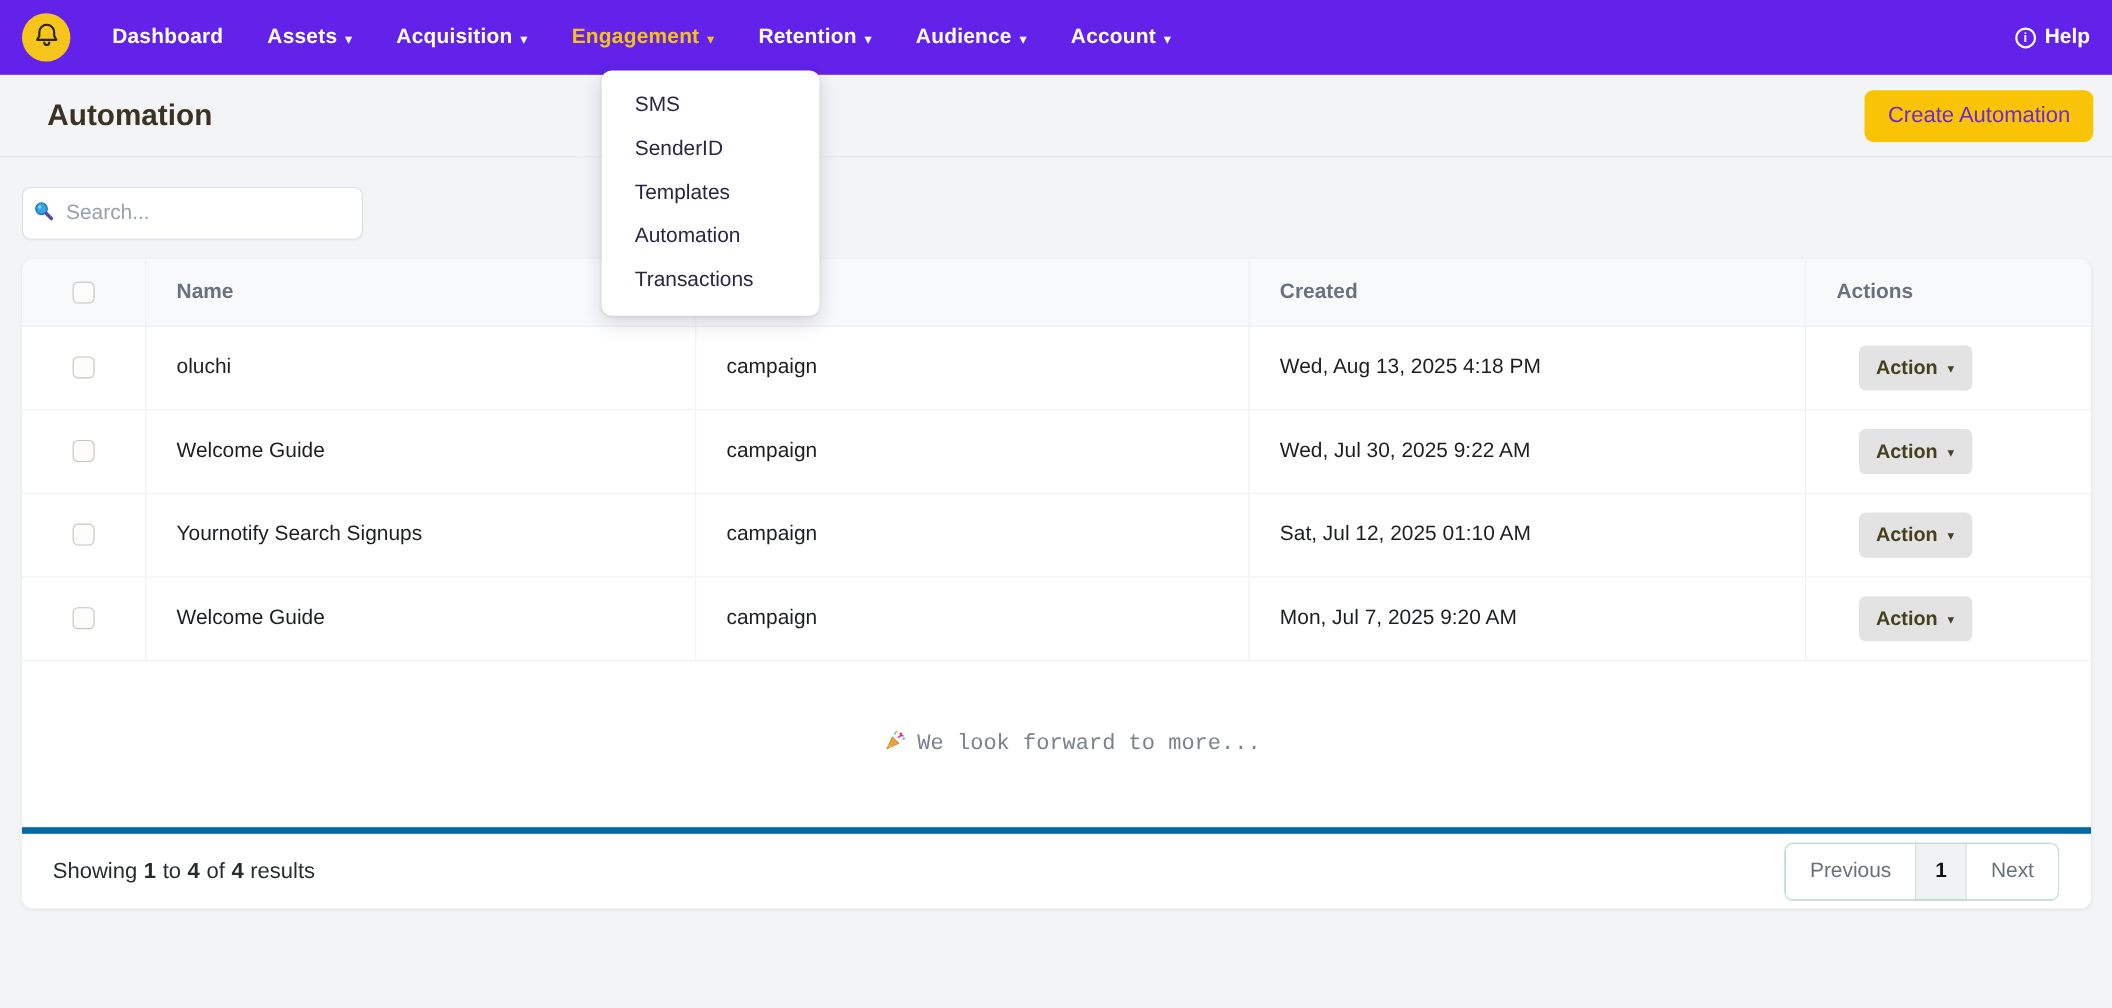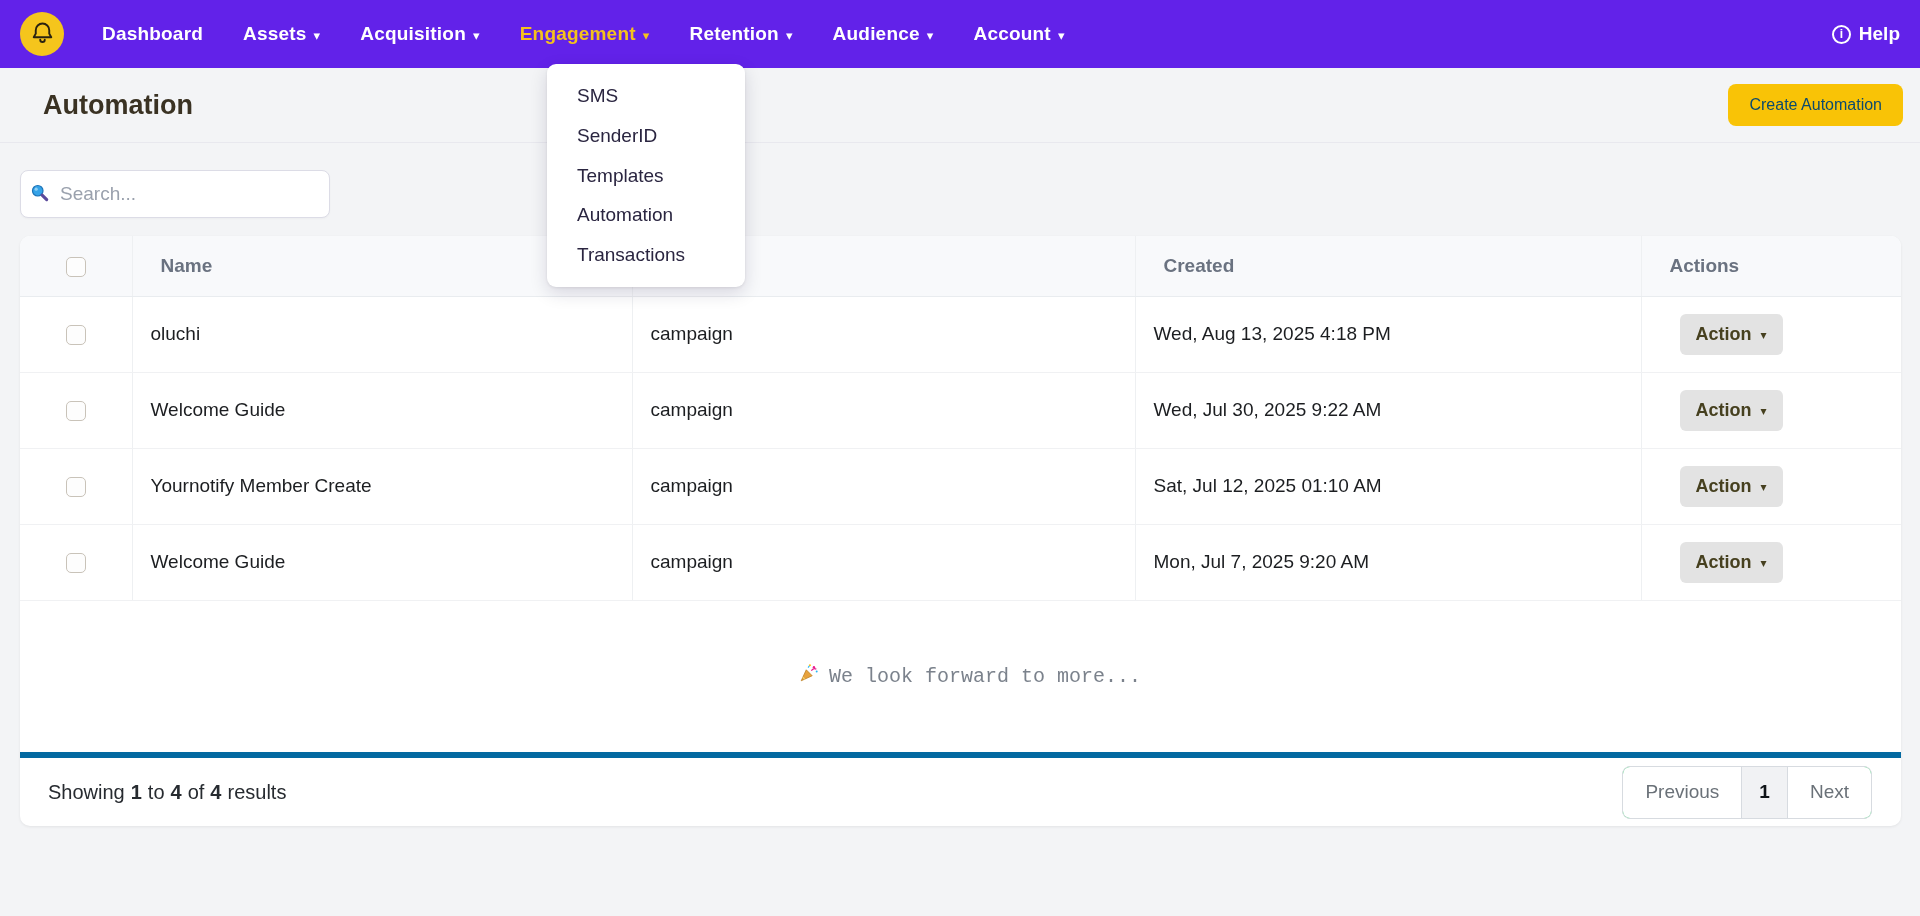--- a/index.html
+++ b/index.html
@@ -33,21 +33,21 @@
     z-index:20; }
   .dropdown-item { padding:8px 30px; font-size:19px; color:#2a2540;
     cursor:pointer; line-height:1.25; }
 
   
   .page-header { height:75px; display:flex; align-items:center;
     justify-content:space-between; padding:0 17px 0 43px;
     border-bottom:1px solid #e8e8ee; background:#f3f4f6; }
   .page-title { font-size:27px; font-weight:700; color:#3a3223; }
   .create-btn { background:#f9c306; border:none; border-radius:8px;
-    padding:12px 21px; font-size:16px; color:#0c4a6e; cursor:pointer;
+    padding:12px 21px; font-size:20px; color:#6d28d9; cursor:pointer;
     font-family:inherit; font-weight:500; }
 
   
   .search-box { margin:27px 0 0 20px; width:310px; height:48px;
     background:#fff; border:1px solid #dcdce6; border-radius:8px;
     display:flex; align-items:center; padding:0 8px; gap:10px;
     box-shadow:0 1px 2px rgba(0,0,0,.03); }
   .search-box input { border:none; outline:none; flex:1; font-size:19px;
     color:#333; font-family:inherit; background:transparent; }
   .search-box input::placeholder { color:#9aa1ad; }
@@ -57,21 +57,21 @@
     border-radius:10px; box-shadow:0 1px 3px rgba(0,0,0,.07);
     overflow:hidden; }
   table { width:100%; border-collapse:collapse; table-layout:fixed; }
   col.c0{width:112px;} col.c1{width:500px;} col.c2{width:503px;}
   col.c3{width:506px;}
   thead th { height:60px; background:#f8f9fb; color:#6a7280; font-size:19px;
     font-weight:600; text-align:left; padding-left:28px;
     border-bottom:1px solid #e9ecef; }
   thead th + th, tbody td + td { border-left:1px solid #eef0f2; }
   th.c-check, td.c-check { padding-left:0; text-align:center; }
-  tbody td { height:76px; font-size:19px; color:#1c1e21; padding-left:18px;
+  tbody td { height:76px; font-size:19px; color:#1c1e21; padding-left:28px;
     border-bottom:1px solid #f0f1f3; background:#fff; }
   .cb { display:inline-block; width:20px; height:20px; border-radius:5px;
     border:1.5px solid #c9c3b9; background:#fdfdfd; cursor:pointer;
     vertical-align:middle; }
   .action-btn { display:inline-flex; align-items:center; gap:9px;
     background:#e3e3e3; border:none; border-radius:6px; padding:10px 16px;
     font-size:18px; font-weight:600; color:#46401f; cursor:pointer;
     font-family:inherit;margin-left:20px; }
   .action-btn .caret { font-size:12px; }
   .empty-cell { height:152px; text-align:center; color:#7b828c; font-size:20px;
@@ -205,21 +205,21 @@
         <td>Wed, Jul 30, 2025 9:22 AM</td>
         <td>
           <button class="action-btn">
             <span>Action</span>
             <span class="caret">▾</span>
           </button>
         </td>
       </tr>
       <tr>
         <td class="c-check"><span class="cb"></span></td>
-        <td>Yournotify Member Create</td>
+        <td>Yournotify Search Signups</td>
         <td>campaign</td>
         <td>Sat, Jul 12, 2025 01:10 AM</td>
         <td>
           <button class="action-btn">
             <span>Action</span>
             <span class="caret">▾</span>
           </button>
         </td>
       </tr>
       <tr>

